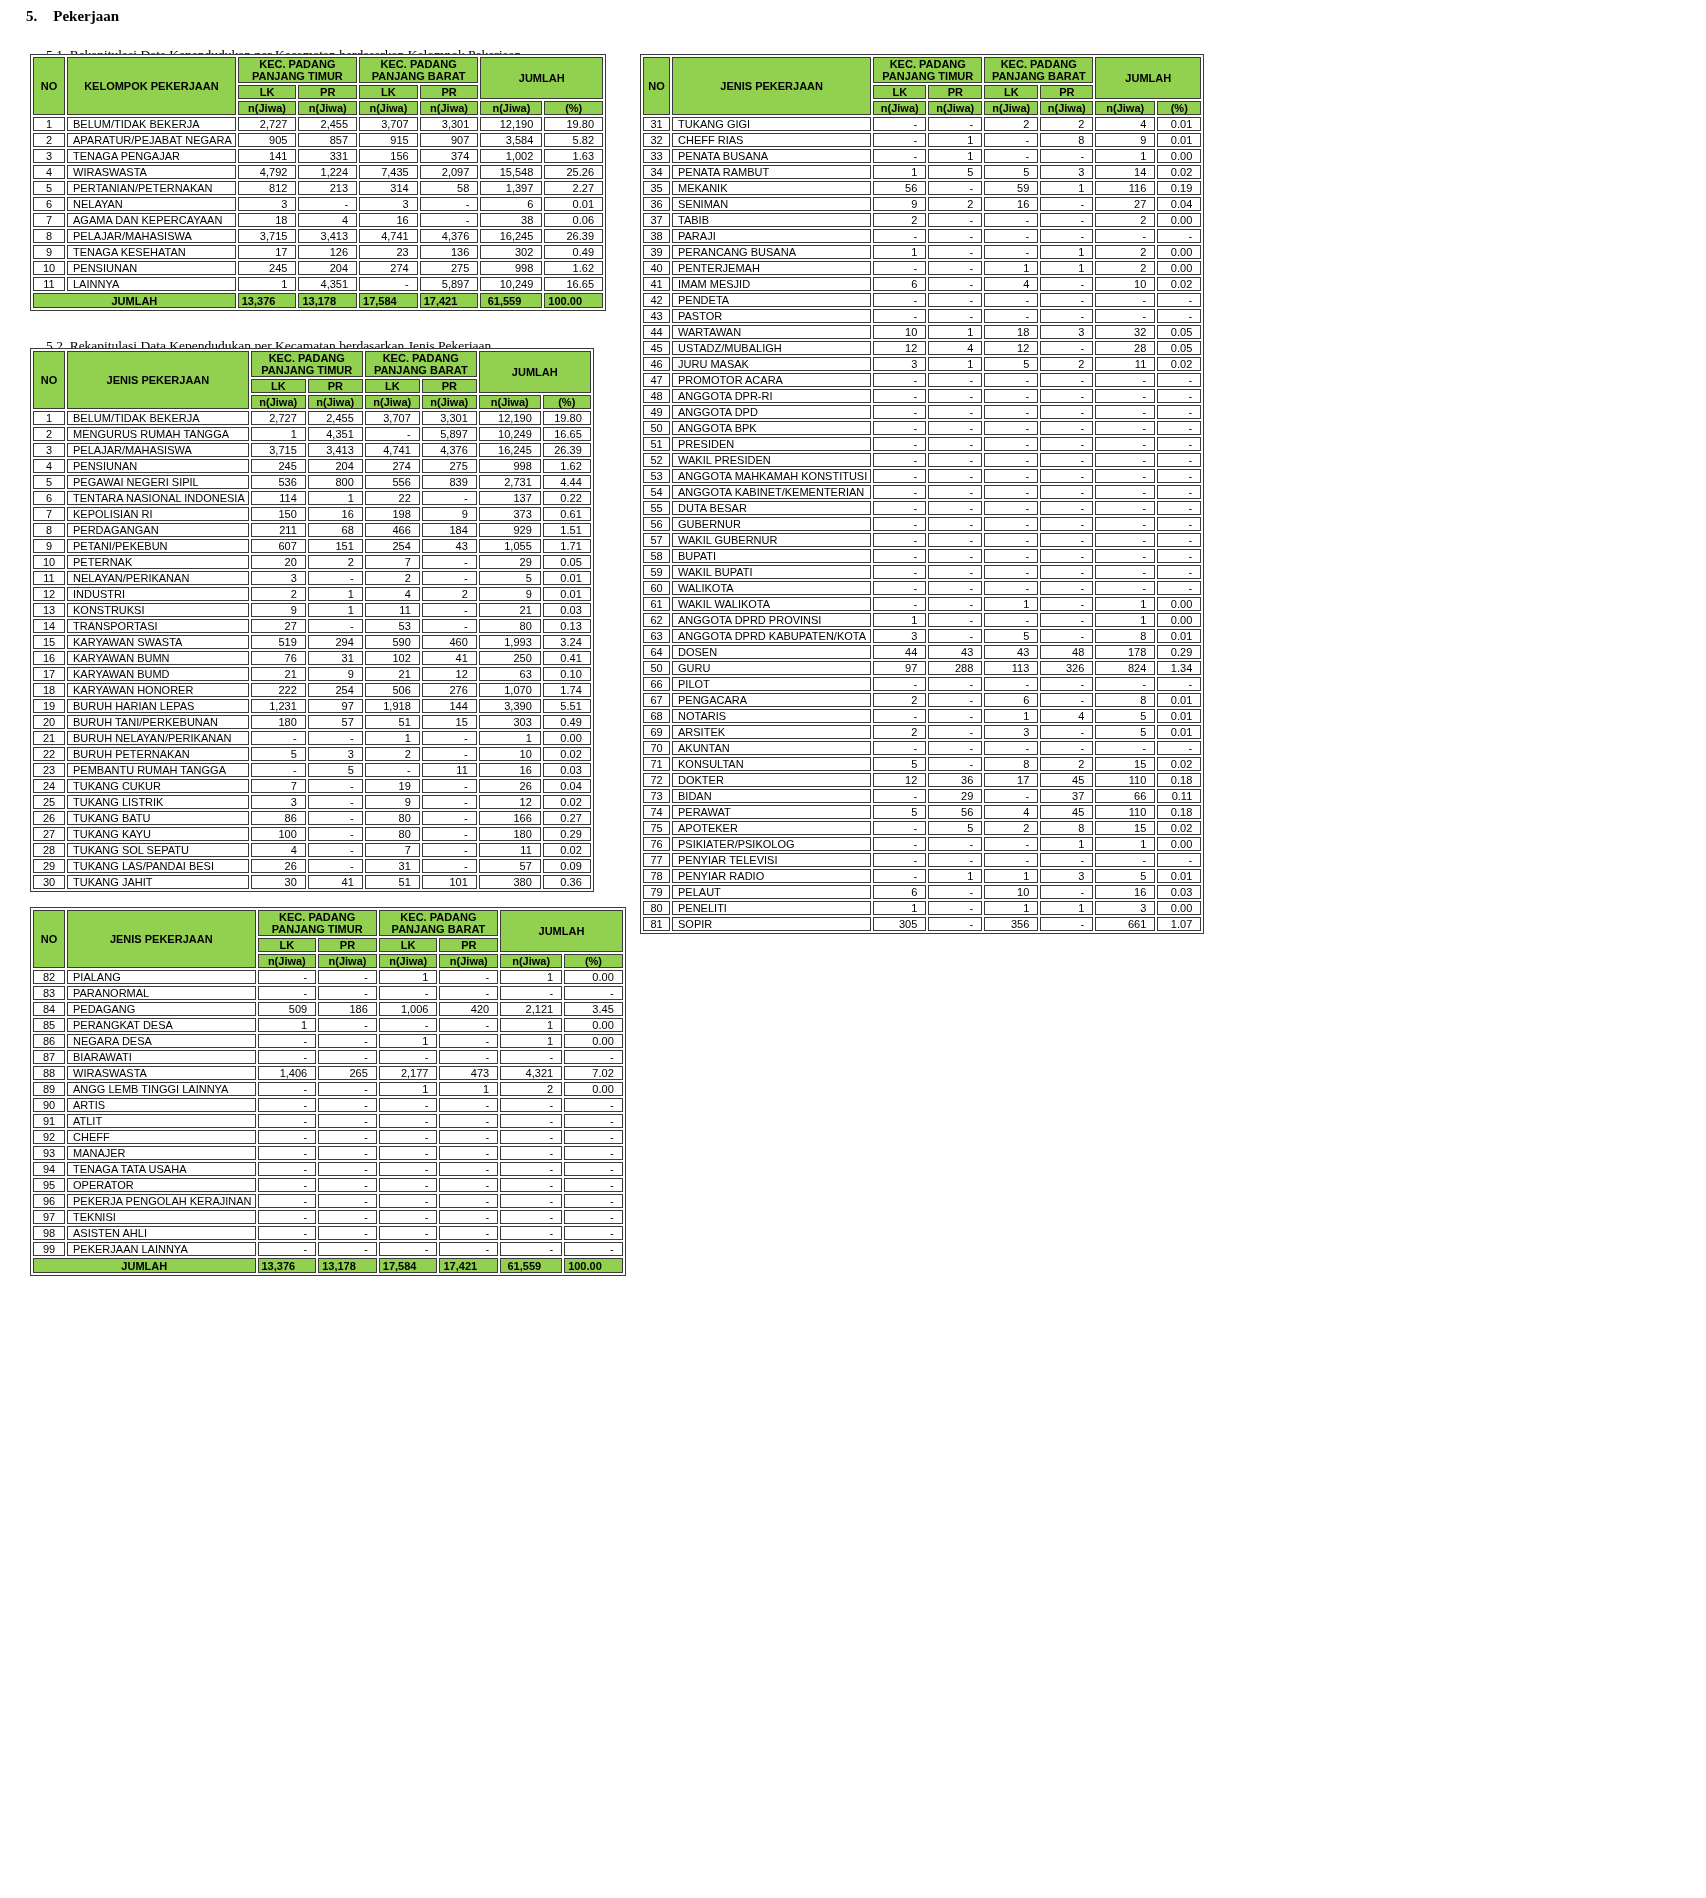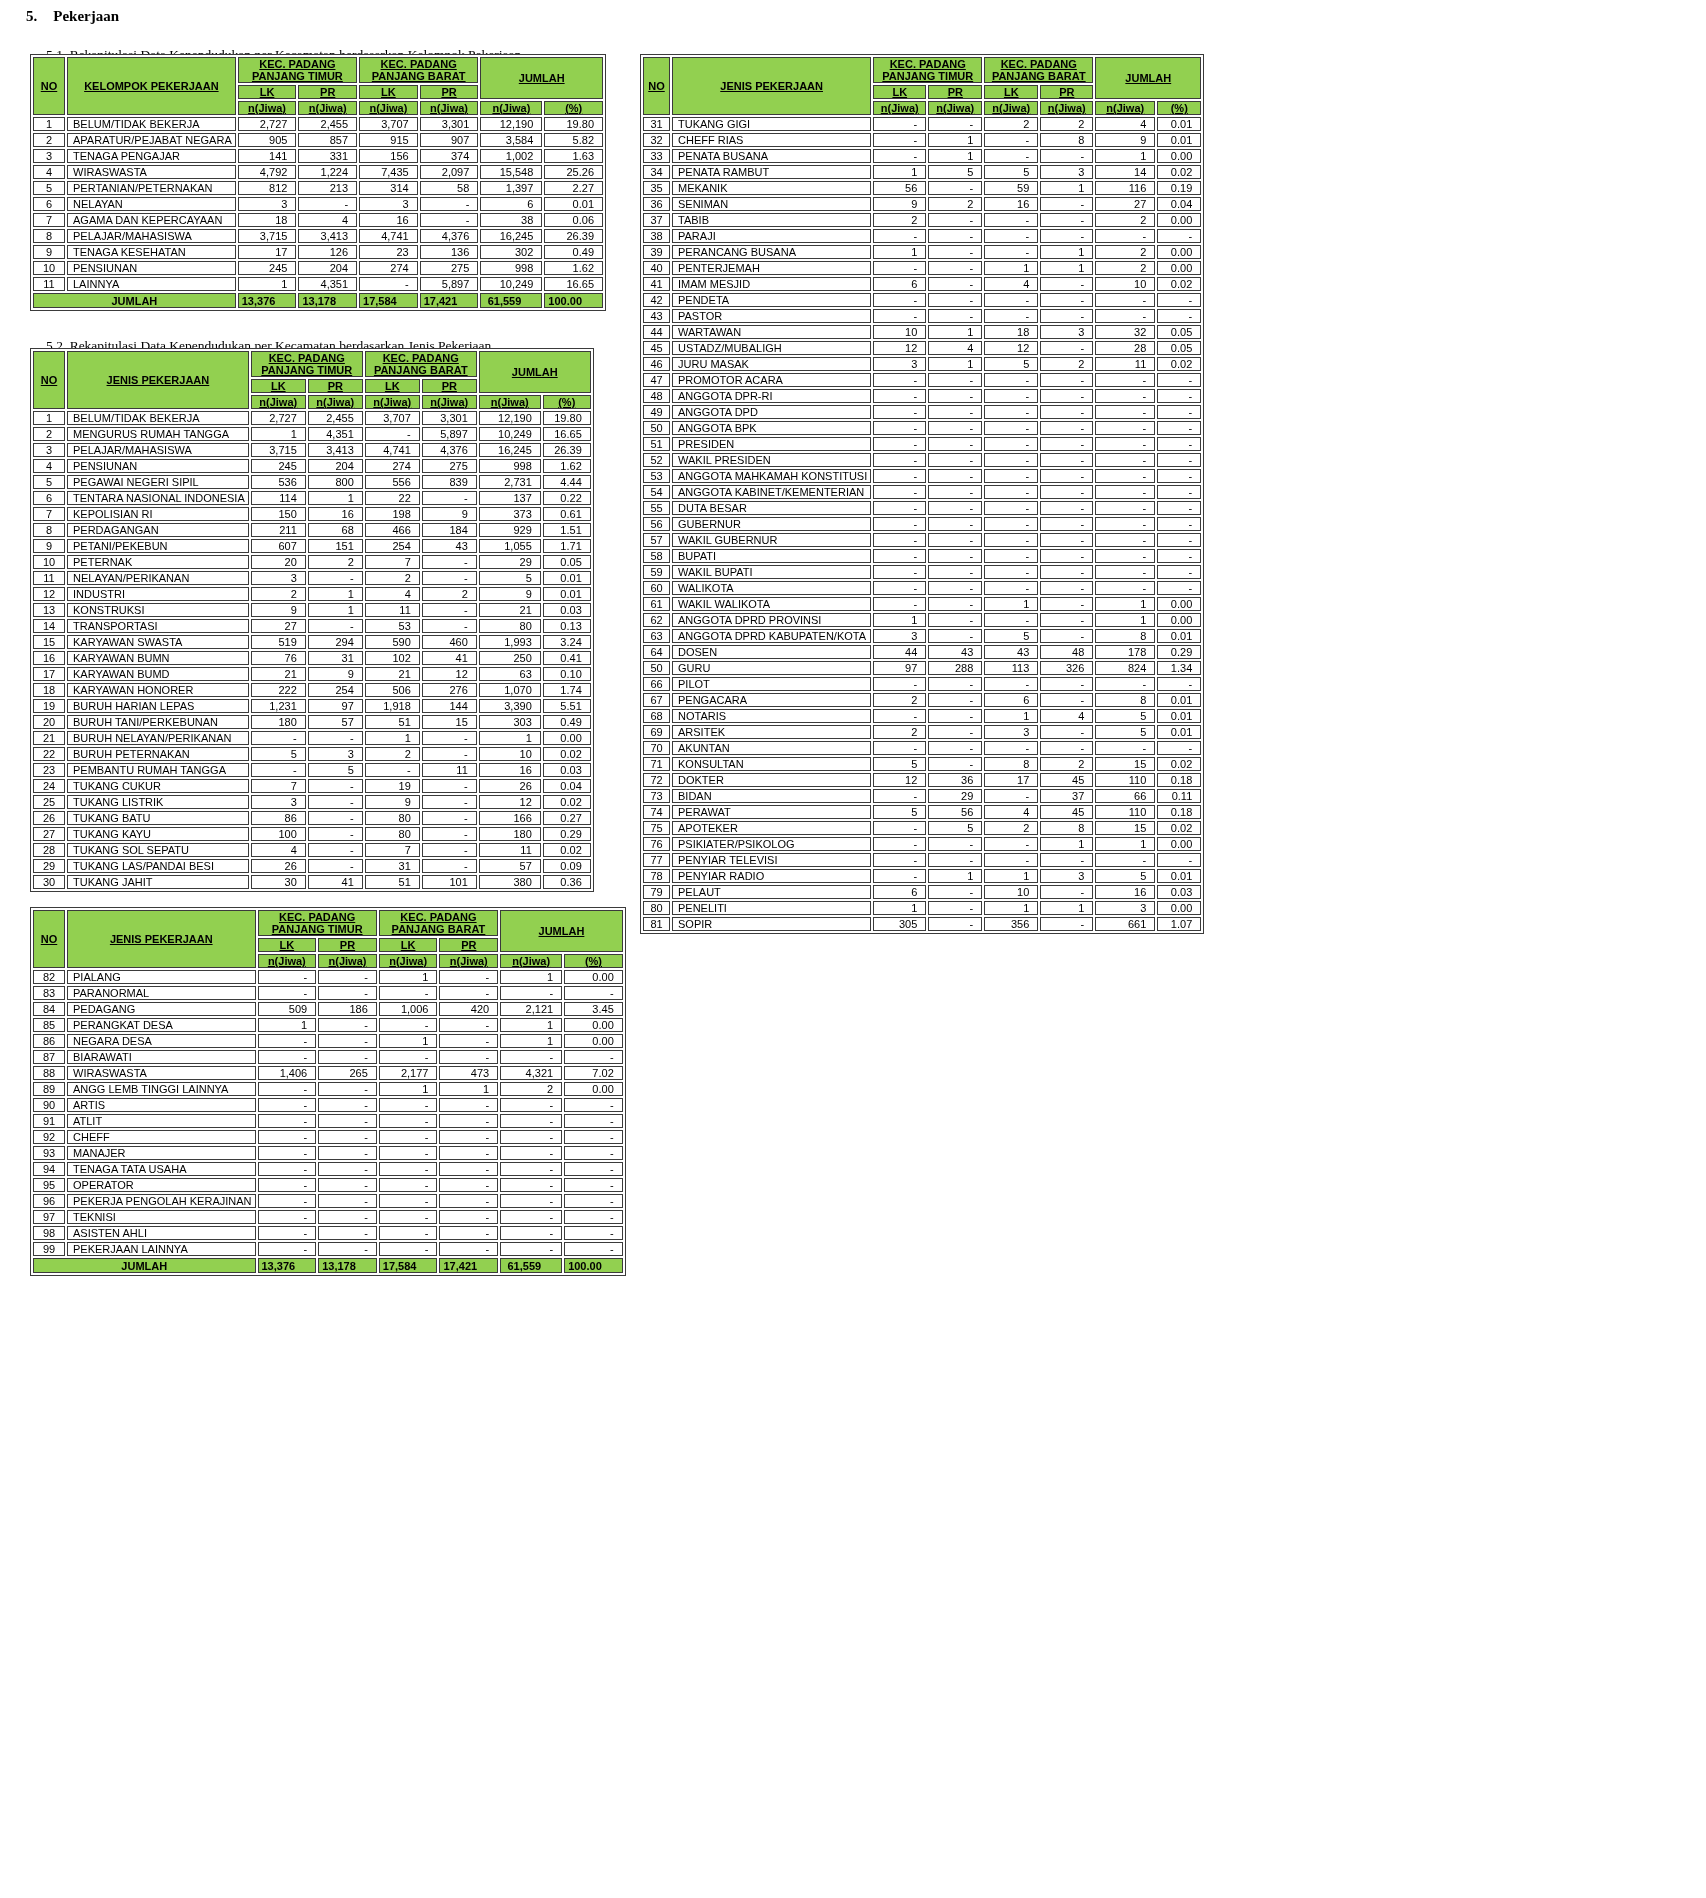--- a/index.html
+++ b/index.html
@@ -34,21 +34,21 @@
   .datatable th, .datatable td {
     border: 1px solid #3b3b3b;
     font-size: 11px;
     line-height: 12px;
     height: 14px;
     vertical-align: middle;
     padding: 0 3px;
     overflow: hidden;
     white-space: nowrap;
   }
-  .datatable thead th { white-space: normal; text-decoration: underline; }
+  .datatable thead th { white-space: normal; }
   .green {
     background: #92d050;
     font-weight: bold;
     text-align: center;
   }
   td.no { text-align: center; }
   td.name { text-align: left; padding-left: 5px; }
   td.num { text-align: right; padding-right: 8px; }
   tr.total-row td { height: 15px; }
   tr.total-row td.num { text-align: right; padding-right: 20px; }

